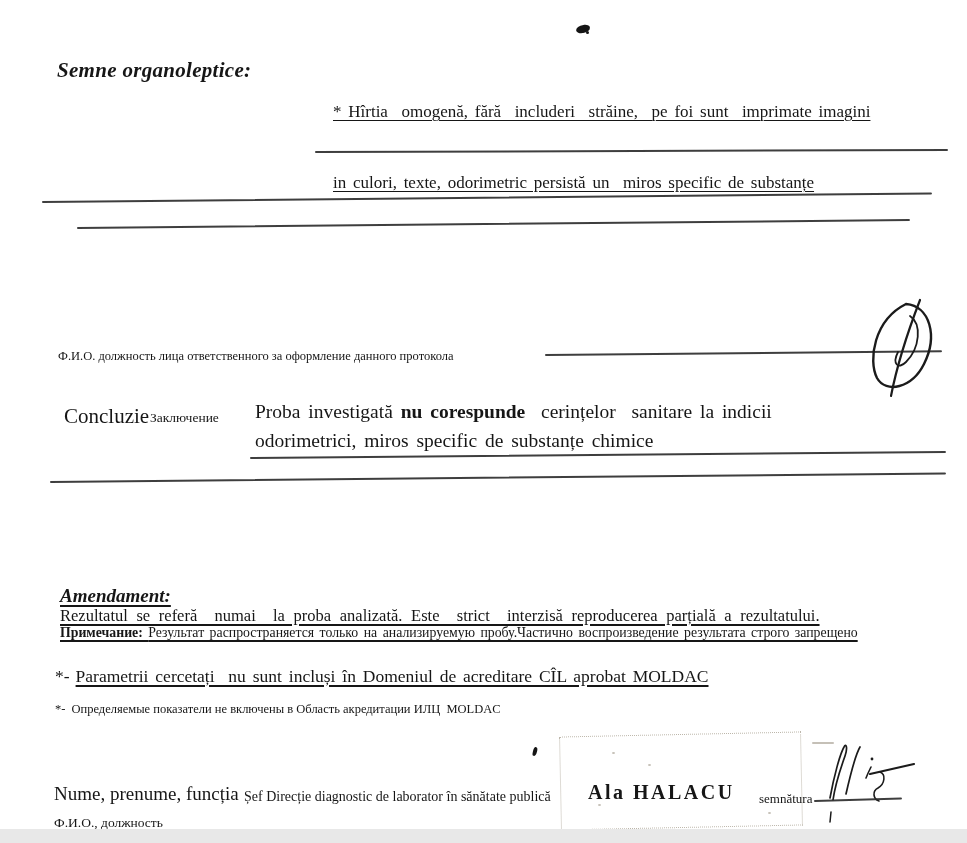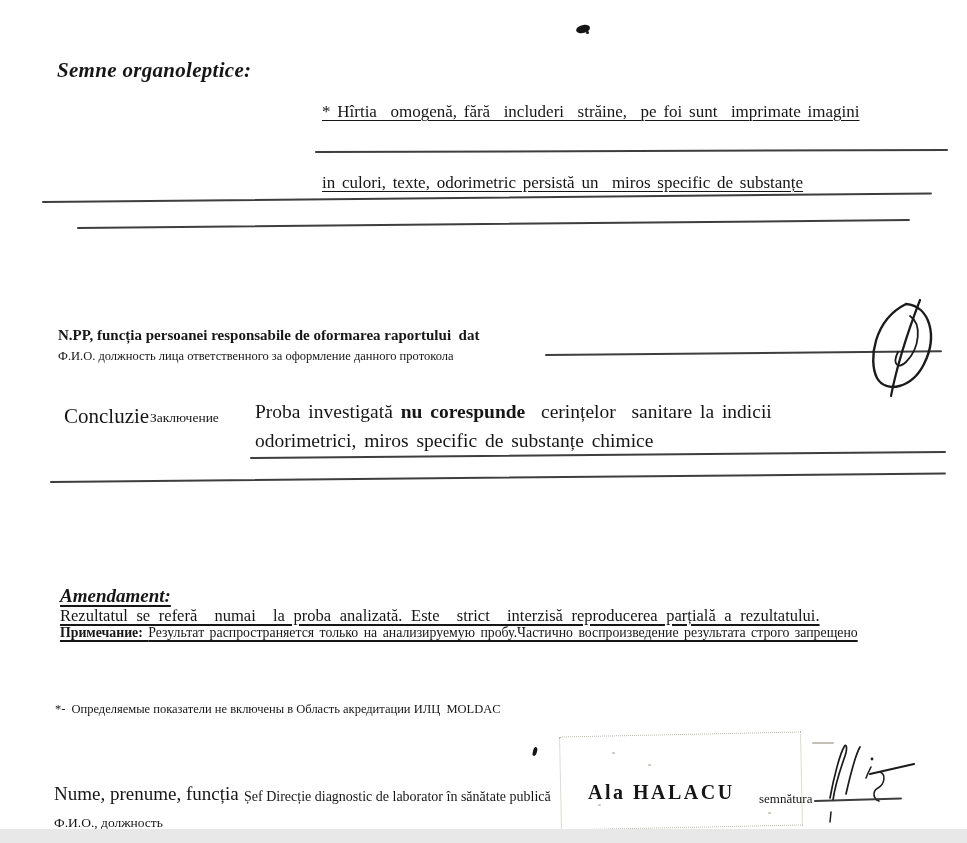--- a/index.html
+++ b/index.html
@@ -14,21 +14,21 @@
   }
   .abs { position:absolute; white-space:pre; }
   .u { text-decoration:underline; text-underline-offset:3px; text-decoration-thickness:1.5px; }
   .rule {
     position:absolute; height:2px; background:#2e2e2e;
     transform-origin:left center; border-radius:1px; opacity:.92;
   }
   
   .org-label { left:57px; top:58px; font-size:21px; font-weight:bold; font-style:italic; letter-spacing:.3px; }
   .org-text  { left:322px; top:52px; font-size:17px; line-height:23.8px; word-spacing:2.5px; }
-  .org-text div { text-decoration:underline; text-underline-offset:3px; text-decoration-thickness:1.4px; }
+  .org-text div { text-decoration:underline; text-underline-offset:3px; text-decoration-thickness:1.4px;margin-left:11px; }
   
   .resp-ro   { left:58px; top:327px; font-size:15px; font-weight:bold; }
   .resp-ru   { left:58px; top:349px; font-size:12.5px; }
   .resp-name { left:557px; top:322px; font-size:20.5px; }
   
   .concl-ro  { left:64px; top:404px; font-size:21px; }
   .concl-ru  { left:150px; top:410px; font-size:13.5px; }
   .concl-l1  { left:255px; top:401px; font-size:19.5px; word-spacing:3px; }
   .concl-l2  { left:255px; top:430px; font-size:19.5px; word-spacing:3px; }
   
@@ -73,40 +73,40 @@
   <div class="abs org-label">Semne organoleptice:</div>
   <div class="abs org-text">
     <div>* Hîrtia  omogenă, fără  includeri  străine,  pe foi sunt  imprimate imagini</div>
     <div>in culori, texte, odorimetric persistă un  miros specific de substanțe</div>
   </div>
 
   <div class="rule" style="left:315px; top:151px; width:633px; transform:rotate(-0.18deg);"></div>
   <div class="rule" style="left:42px;  top:201px; width:890px; transform:rotate(-0.55deg);"></div>
   <div class="rule" style="left:77px;  top:227px; width:833px; transform:rotate(-0.55deg);"></div>
 
-  <div class="abs resp-ro">N.PP, funcția persoanei responsabile de oformarea raportului  dat</div>
   <div class="abs resp-ru">Ф.И.О. должность лица ответственного за оформление данного протокола</div>
   <div class="rule" style="left:545px; top:354px; width:397px; transform:rotate(-0.55deg);"></div>
   <svg class="sig" style="left:858px; top:298px;" width="92" height="100" viewBox="0 0 92 100">
     <path d="M 48 6 C 72 8, 80 38, 66 66 C 54 90, 28 96, 19 80 C 10 62, 16 22, 48 6 Z" stroke-width="2.4"></path>
     <path d="M 62 2 C 52 28, 40 62, 33 98" stroke-width="2.2"></path>
     <path d="M 52 18 C 64 26, 62 50, 48 64 C 40 72, 34 66, 40 54" stroke-width="1.8"></path>
   </svg>
 
   <div class="abs concl-ro">Concluzie</div>
   <div class="abs concl-ru">Заключение</div>
   <div class="abs concl-l1"><span>Proba investigată </span><b>nu corespunde</b><span>  cerințelor  sanitare la indicii</span></div>
   <div class="abs concl-l2">odorimetrici, miros specific de substanțe chimice</div>
   <div class="rule" style="left:250px; top:457px; width:696px; transform:rotate(-0.5deg);"></div>
   <div class="rule" style="left:50px; top:481px; width:896px; transform:rotate(-0.55deg);"></div>
 
   <div class="abs amend-title u">Amendament:</div>
   <div class="abs amend-ro u">Rezultatul se referă  numai  la proba analizată. Este  strict  interzisă reproducerea parțială a rezultatului.</div>
   <div class="abs amend-ru u"><b>Примечание: </b><span>Результат распространяется только на анализируемую пробу.Частично воспроизведение результата строго запрещено</span></div>
 
+  <div class="abs accr-ro"><span class="pfx">*-</span><span class="u">Parametrii cercetați  nu sunt incluși în Domeniul de acreditare CÎL aprobat MOLDAC</span></div>
   <div class="abs accr-ru"><span class="pfx">*-</span><span>Определяемые показатели не включены в Область акредитации ИЛЦ  MOLDAC</span></div>
 
   <div class="stamp"></div>
   <div class="stamp-dot" style="left:612px; top:752px;"></div>
   <div class="stamp-dot" style="left:648px; top:764px;"></div>
   <div class="stamp-dot" style="left:598px; top:804px;"></div>
   <div class="stamp-dot" style="left:812px; top:742px; width:22px; height:2px; border-radius:2px;"></div>
   <div class="stamp-dot" style="left:768px; top:812px;"></div>
 
   <div class="speck speck-apo"></div>

